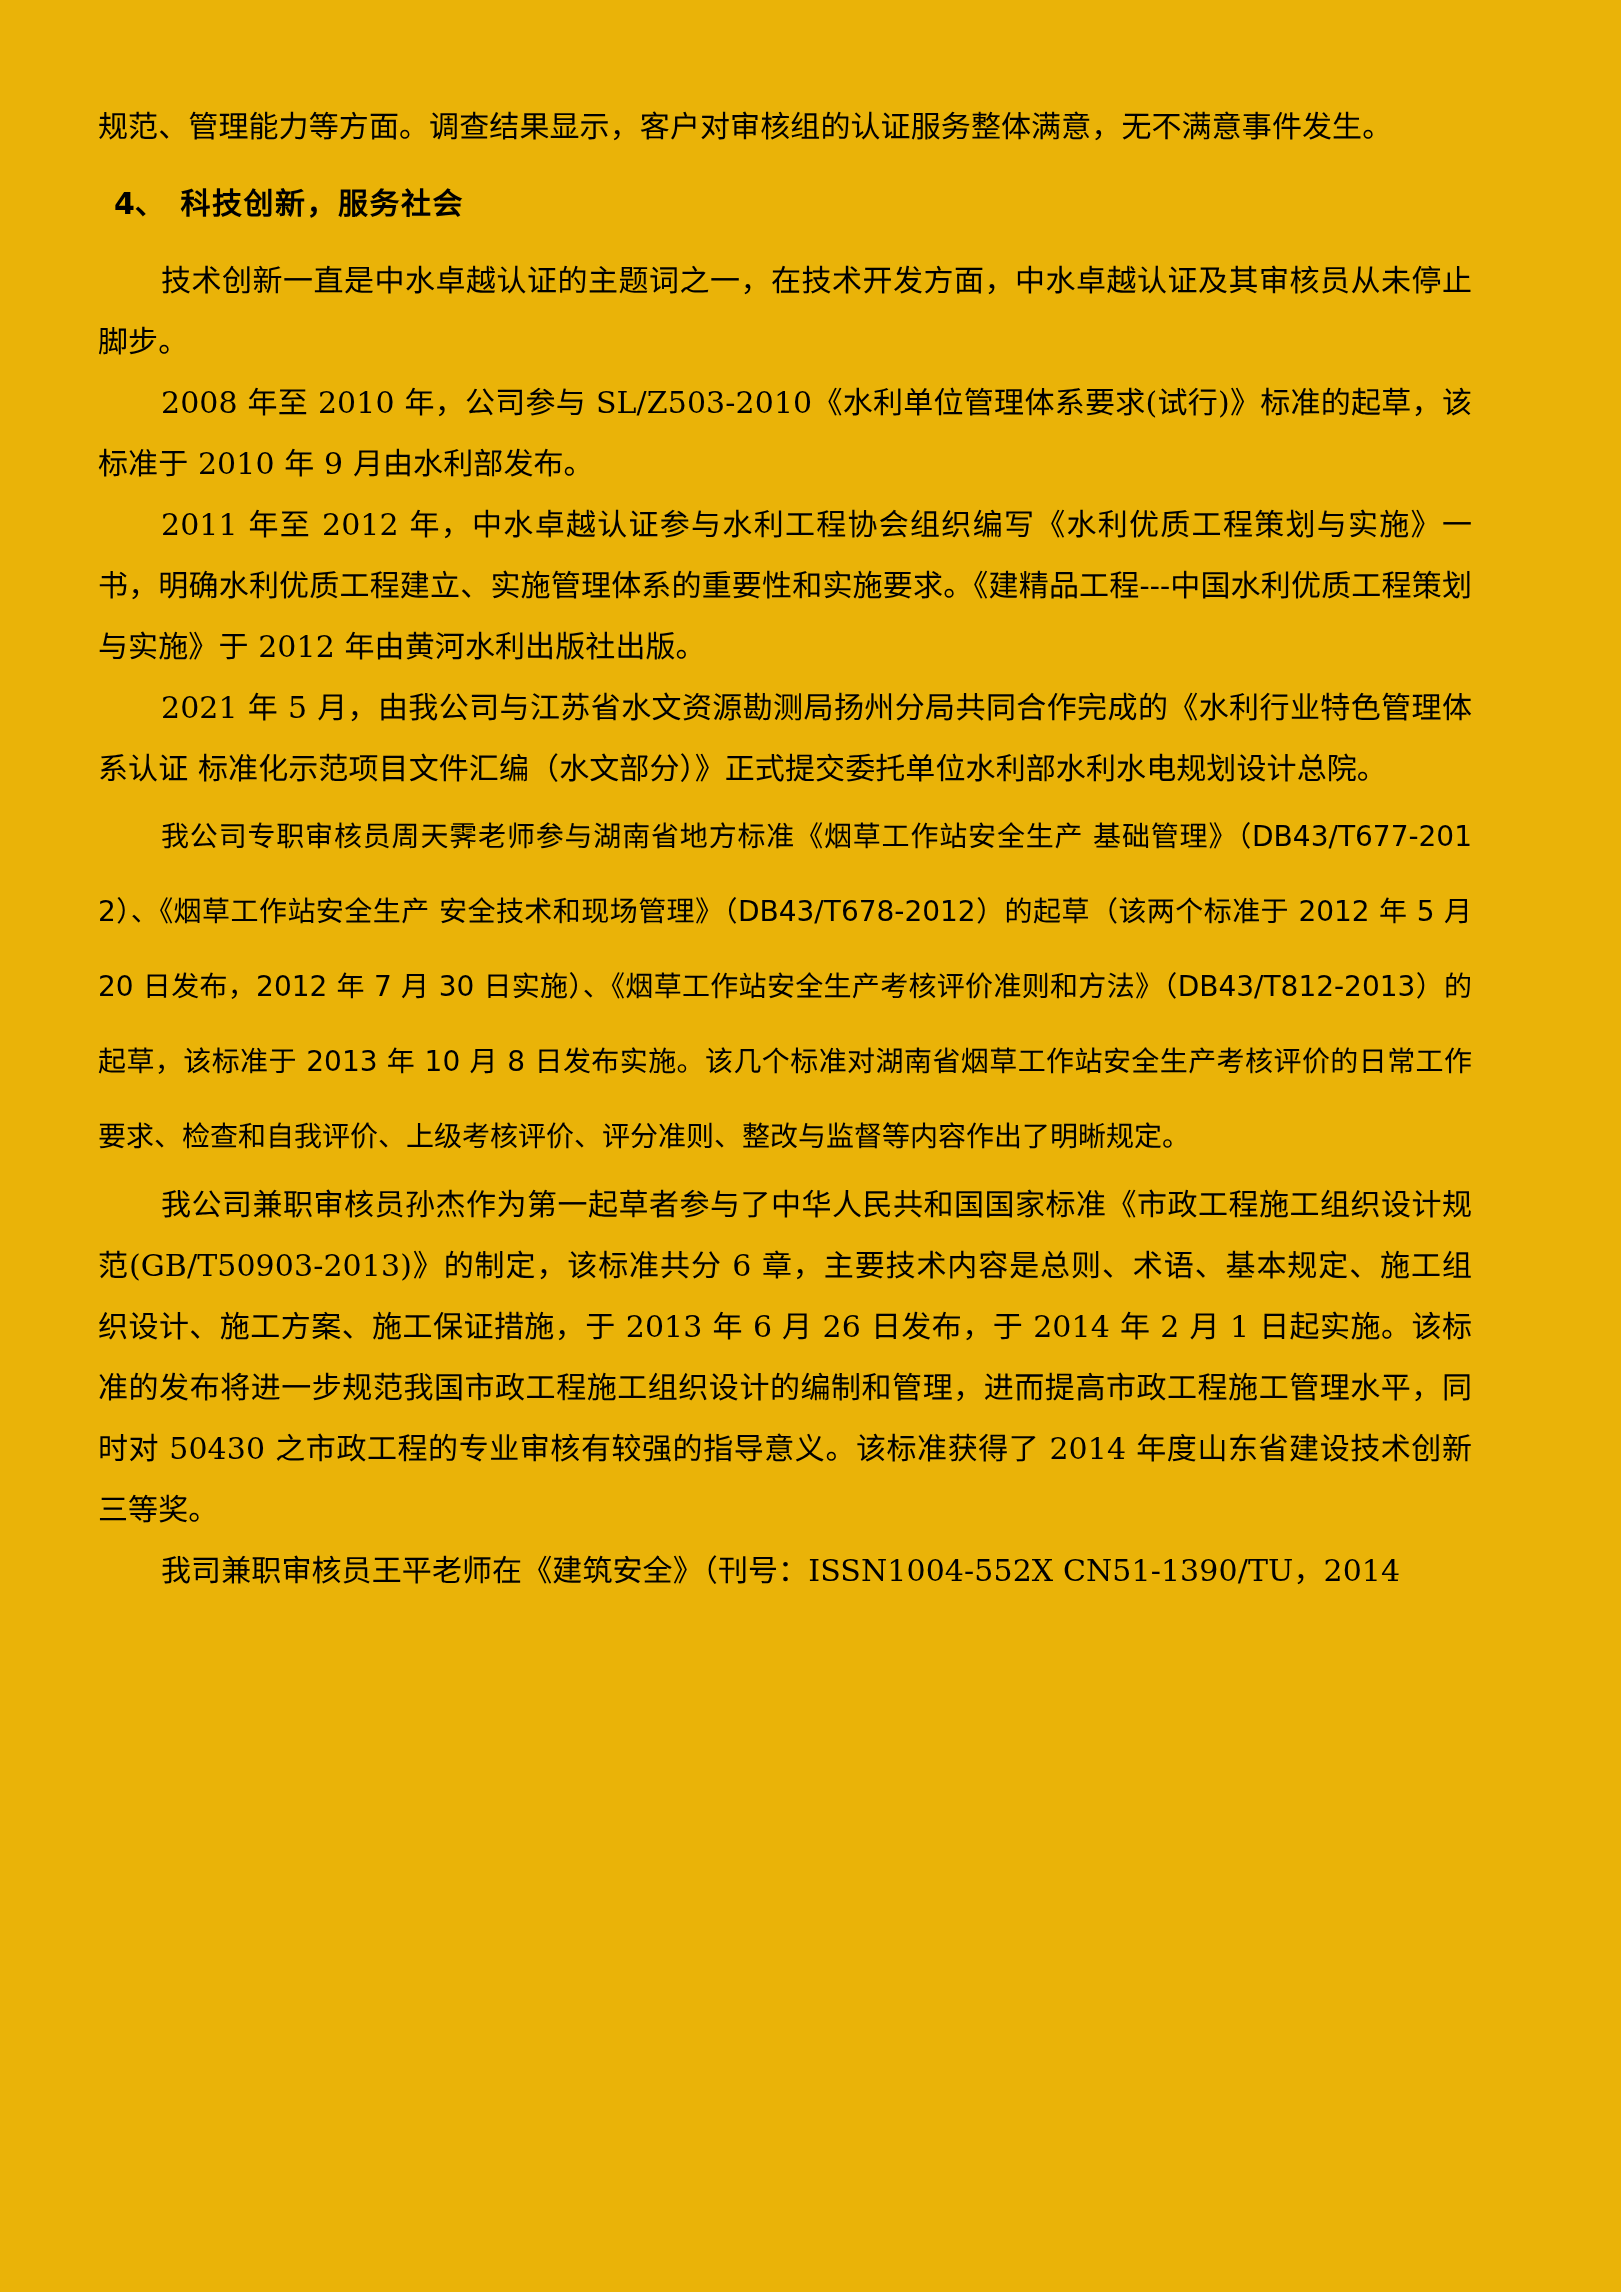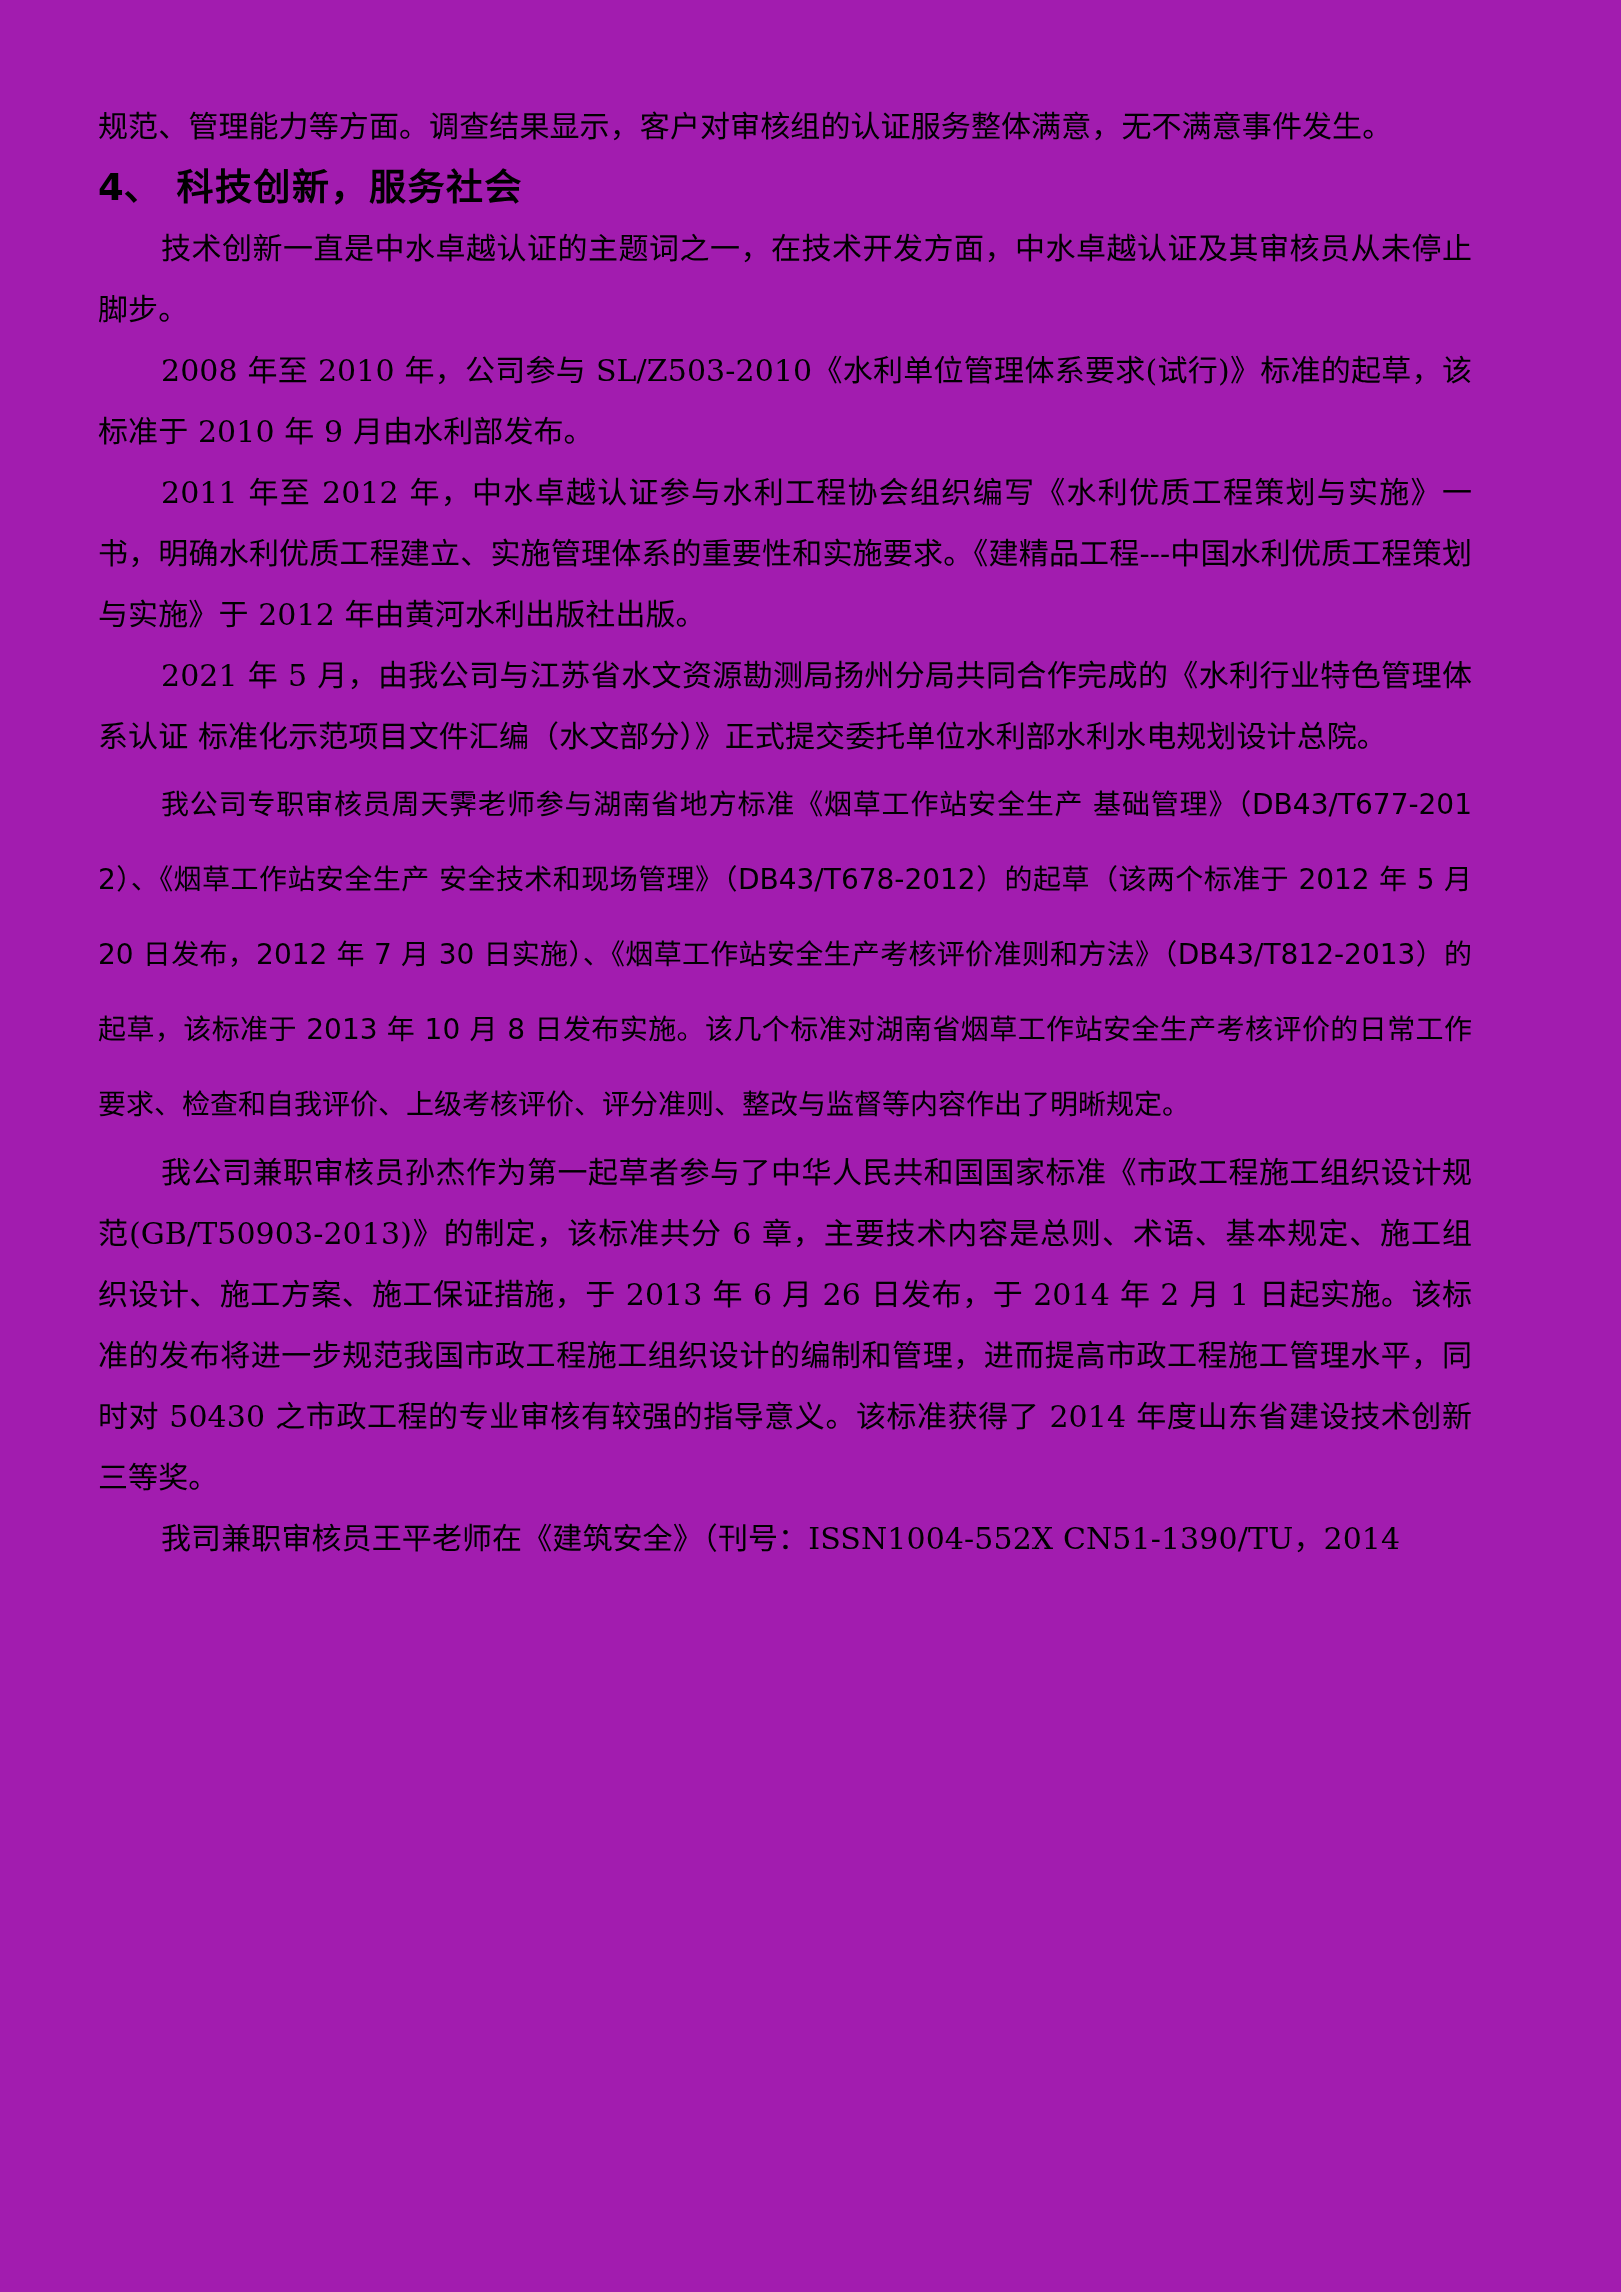--- a/index.html
+++ b/index.html
@@ -5,21 +5,21 @@
 <style>
   html, body {
     margin: 0;
     padding: 0;
     background: #ffffff;
   }
   .page {
     position: relative;
     width: 1621px;
     height: 2293px;
-    background: #a21caf;
+    background: #eab308;
     margin: 0 auto;
     overflow: hidden;
     box-sizing: border-box;
   }
   .content {
     position: absolute;
     left: 98px;
     top: 96px;
     width: 1374px;
   }
@@ -35,26 +35,26 @@
     margin: 0 0 0 0;
     letter-spacing: 0.1px;
     word-break: break-all;
   }
   .para.indent {
     text-indent: 63px;
   }
   
   .heading {
     font-family: "DejaVu Sans", "Liberation Sans", sans-serif;
-    font-size: 37px;
+    font-size: 30px;
     font-weight: bold;
     line-height: 61px;
     color: #000000;
     text-align: left;
-    margin: 0;
+    margin: 16px;
     letter-spacing: 1.5px;
   }
   .heading .h-num {
     letter-spacing: 0px;
   }
   .heading .h-gap {
     display: inline-block;
     width: 15.7px;
   }
   

